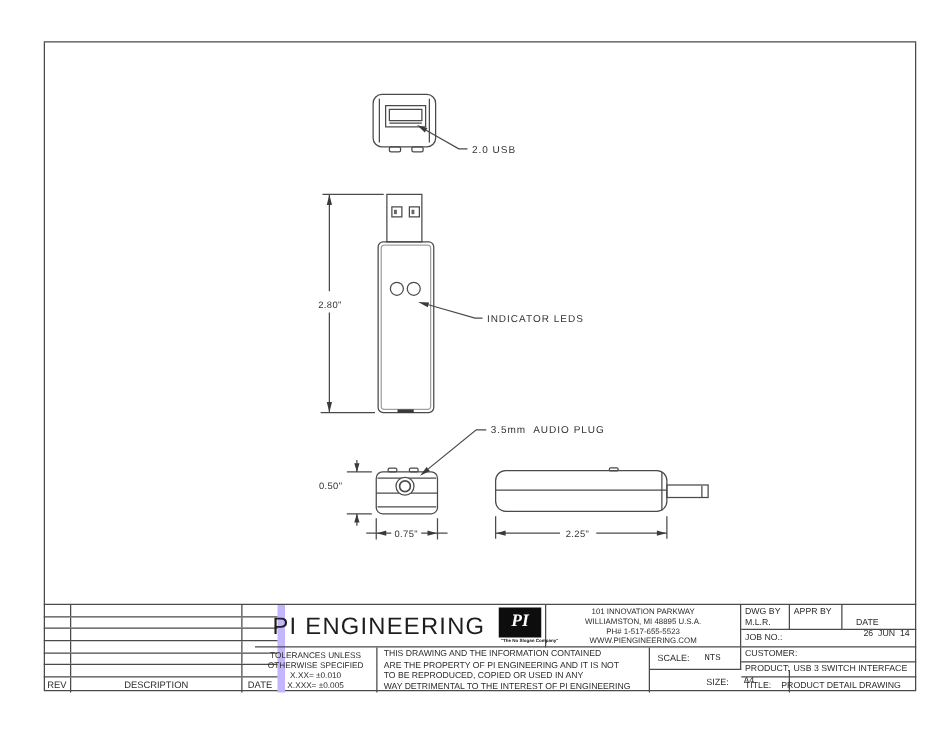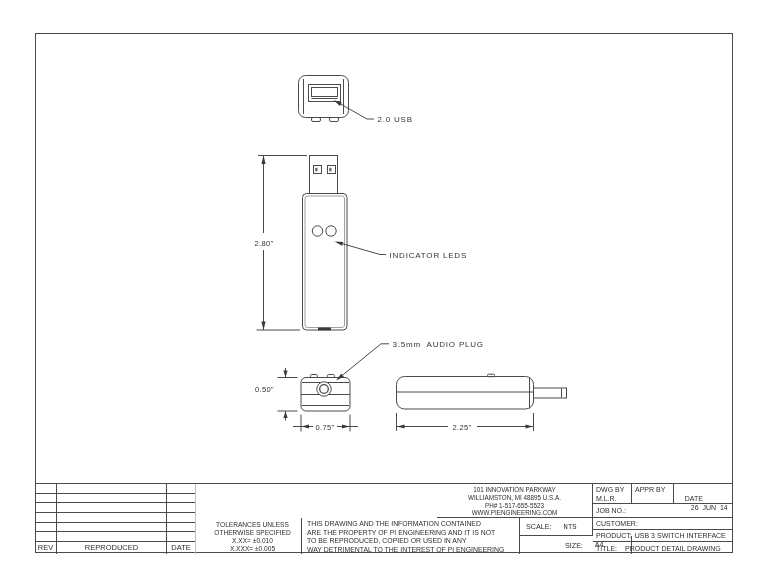--- a/index.html
+++ b/index.html
@@ -18,21 +18,21 @@
   .dim { font-size:7.5px; letter-spacing:0.3px; }
 
   
   #title-block {
     position:absolute; left:35px; top:483px; width:698px; height:70px;
     border-top:1px solid #4a4a4a;
   }
   .abs { position:absolute; }
 
   
-  #rev-table { left:0; top:0; width:161px; height:70px; border-right:1px solid #c4b5fd; }
+  #rev-table { left:0; top:0; width:193px; height:70px; border-right:6px solid #c4b5fd; }
   .rev-row { display:flex; height:9.66px; border-bottom:1px solid #4a4a4a; }
   .rev-row.hdr { height:12px; border-bottom:none; font-size:7.5px; }
   .rc1 { width:22px; border-right:1px solid #4a4a4a; display:flex; align-items:center; justify-content:center; }
   .rc2 { flex:1; border-right:1px solid #4a4a4a; display:flex; align-items:center; justify-content:center; }
   .rc3 { width:28px; display:flex; align-items:center; justify-content:center; }
 
   
   #company-cell { left:169px; top:0; width:233px; height:34px; border-right:1px solid #4a4a4a; border-bottom:1px solid #4a4a4a; }
   #company-name { position:absolute; left:14px; top:7px; font-size:19px; letter-spacing:1px; color:#1d1d1d; }
   #company-logo { position:absolute; right:3px; top:2px; width:34px; text-align:center; }
@@ -202,25 +202,32 @@
         <div class="rc2"></div>
         <div class="rc3"></div>
       </div>
     <div class="rev-row">
         <div class="rc1"></div>
         <div class="rc2"></div>
         <div class="rc3"></div>
       </div>
     <div class="rev-row hdr">
       <div class="rc1">REV</div>
-      <div class="rc2">REPRODUCED</div>
+      <div class="rc2">DESCRIPTION</div>
       <div class="rc3">DATE</div>
     </div>
   </div>
 
+  <div id="company-cell" class="abs">
+    <div id="company-name">PI ENGINEERING</div>
+    <div id="company-logo">
+      <div id="logo-box">PI</div>
+      <div id="logo-tagline">"The No Slogan Company"</div>
+    </div>
+  </div>
 
   <div id="address-cell" class="abs">
     <div>101 INNOVATION PARKWAY</div>
     <div>WILLIAMSTON, MI 48895 U.S.A.</div>
     <div>PH# 1-517-655-5523</div>
     <div>WWW.PIENGINEERING.COM</div>
   </div>
 
   <div id="tolerances-cell" class="abs">
     <div>TOLERANCES UNLESS</div>

